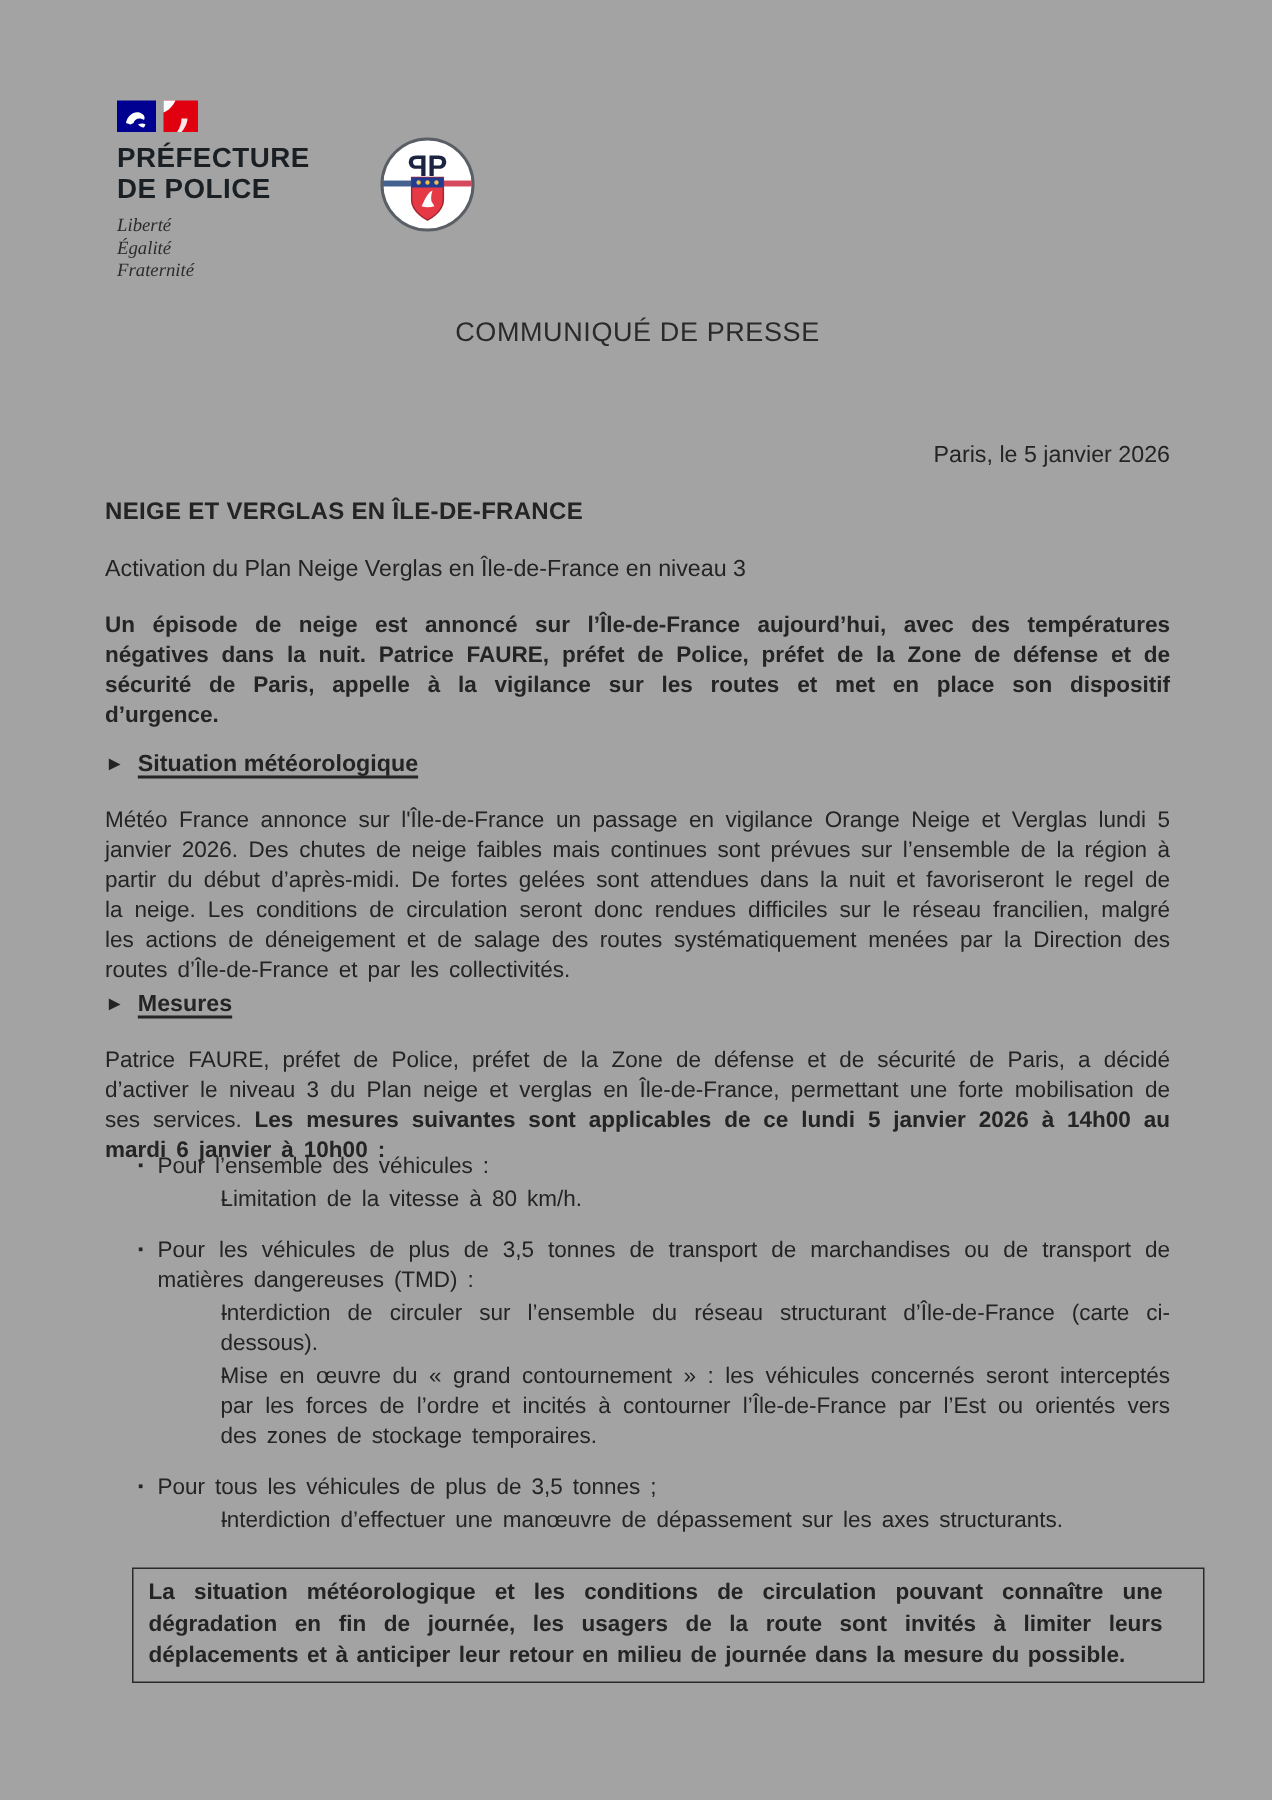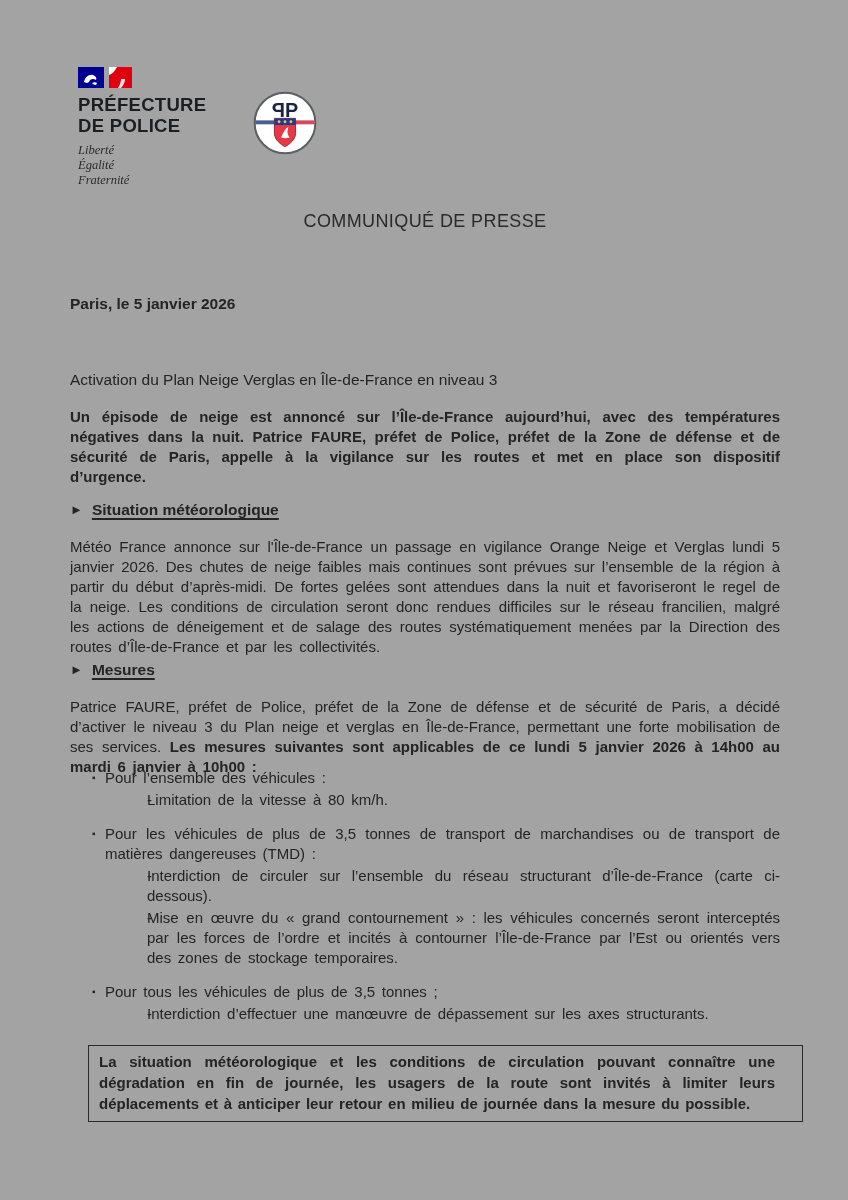--- a/index.html
+++ b/index.html
@@ -15,21 +15,21 @@
   
   .header{position:absolute;top:66px;left:78px;display:flex;gap:44px;}
   .gov-logo{width:130px;}
   .flag{display:block;margin-bottom:4px;}
   .agency-name{font-size:18.5px;font-weight:bold;line-height:21px;color:#1a1f24;letter-spacing:.3px;}
   .motto{margin-top:7px;font-family:"Liberation Serif",serif;font-style:italic;font-size:12.5px;line-height:15px;color:#2b2b2b;}
   .pp-badge{margin-top:24px;}
   
   .abs{position:absolute;left:70px;right:68px;}
   .kind{top:211px;text-align:center;font-size:18px;letter-spacing:.4px;color:#2a2a2a;}
-  .dateline{top:295px;font-size:15.5px;font-weight:bold;}
+  .dateline{top:295px;text-align:right;font-size:15.5px;}
   .doc-title{top:333px;font-size:16px;font-weight:bold;letter-spacing:.2px;}
   .subtitle{top:371px;font-size:15.5px;}
   .para{font-size:15px;line-height:20px;text-align:justify;word-spacing:2.5px;}
   .intro{top:407px;font-weight:bold;}
   .sec-head{font-size:15.5px;font-weight:bold;}
   .sec-head .tri{display:inline-block;margin-right:9px;font-size:13px;transform:translateY(-1px);}
   .sec-head .sec-title{text-decoration:underline;text-underline-offset:3px;text-decoration-thickness:1.5px;}
   .sec1-head{top:501px;}
   .sec1-body{top:537px;}
   .sec2-head{top:661px;}
@@ -96,20 +96,21 @@
         <circle cx="59" cy="48" r="2.2" fill="#e8c24a"></circle>
         <path d="M45 70 q5 -12 10 -14 q-2 7 -1 11 l3 5 q-7 2 -13 0 z" fill="#ffffff"></path>
       </svg>
     </div>
   </div>
 
   <div class="abs kind">COMMUNIQUÉ DE PRESSE</div>
 
   <div class="abs dateline">Paris, le 5 janvier 2026</div>
 
+  <div class="abs doc-title">NEIGE ET VERGLAS EN ÎLE-DE-FRANCE</div>
   <div class="abs subtitle">Activation du Plan Neige Verglas en Île-de-France en niveau 3</div>
 
   <div class="abs para intro">Un épisode de neige est annoncé sur l’Île-de-France aujourd’hui, avec des températures négatives dans la nuit. Patrice FAURE, préfet de Police, préfet de la Zone de défense et de sécurité de Paris, appelle à la vigilance sur les routes et met en place son dispositif d’urgence.</div>
 
   <div class="abs sec-head sec1-head">
     <span class="tri">►</span><span class="sec-title">Situation météorologique</span>
   </div>
   <div class="abs para sec1-body">Météo France annonce sur l'Île-de-France un passage en vigilance Orange Neige et Verglas lundi 5 janvier 2026. Des chutes de neige faibles mais continues sont prévues sur l’ensemble de la région à partir du début d’après-midi. De fortes gelées sont attendues dans la nuit et favoriseront le regel de la neige. Les conditions de circulation seront donc rendues difficiles sur le réseau francilien, malgré les actions de déneigement et de salage des routes systématiquement menées par la Direction des routes d’Île-de-France et par les collectivités.</div>
 
   <div class="abs sec-head sec2-head">

